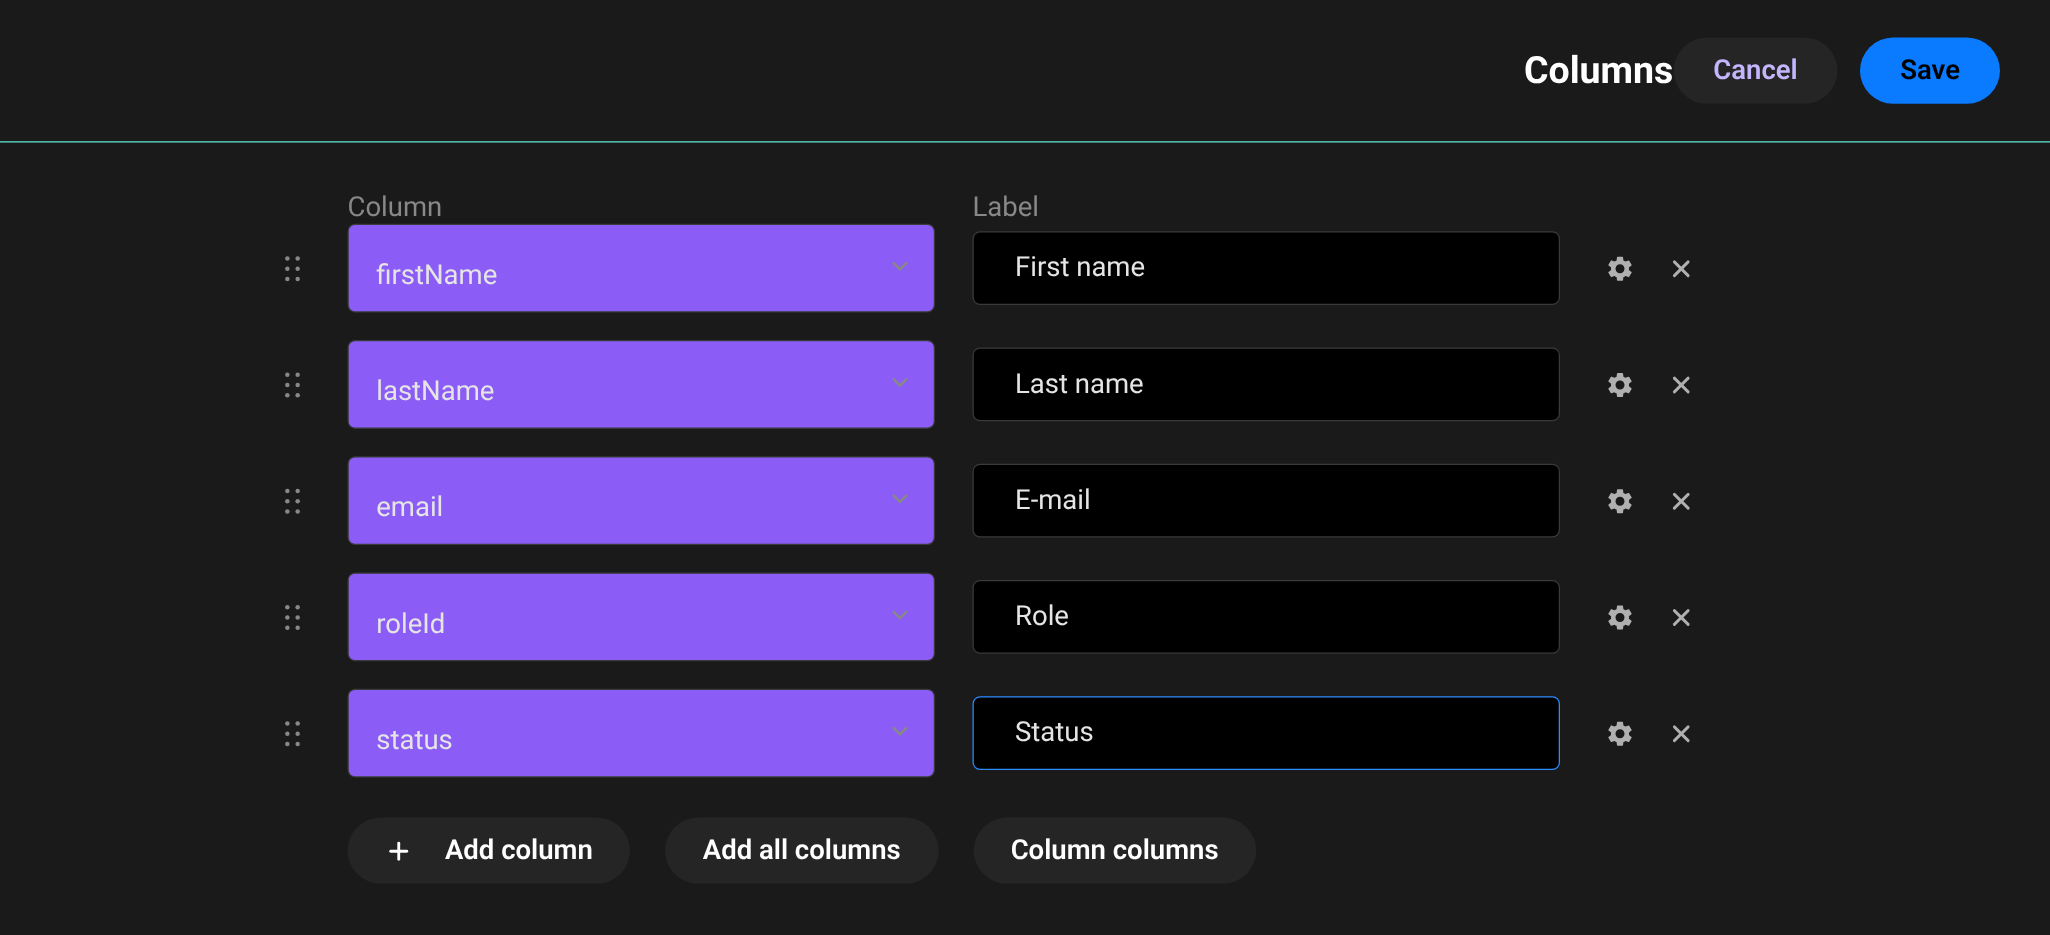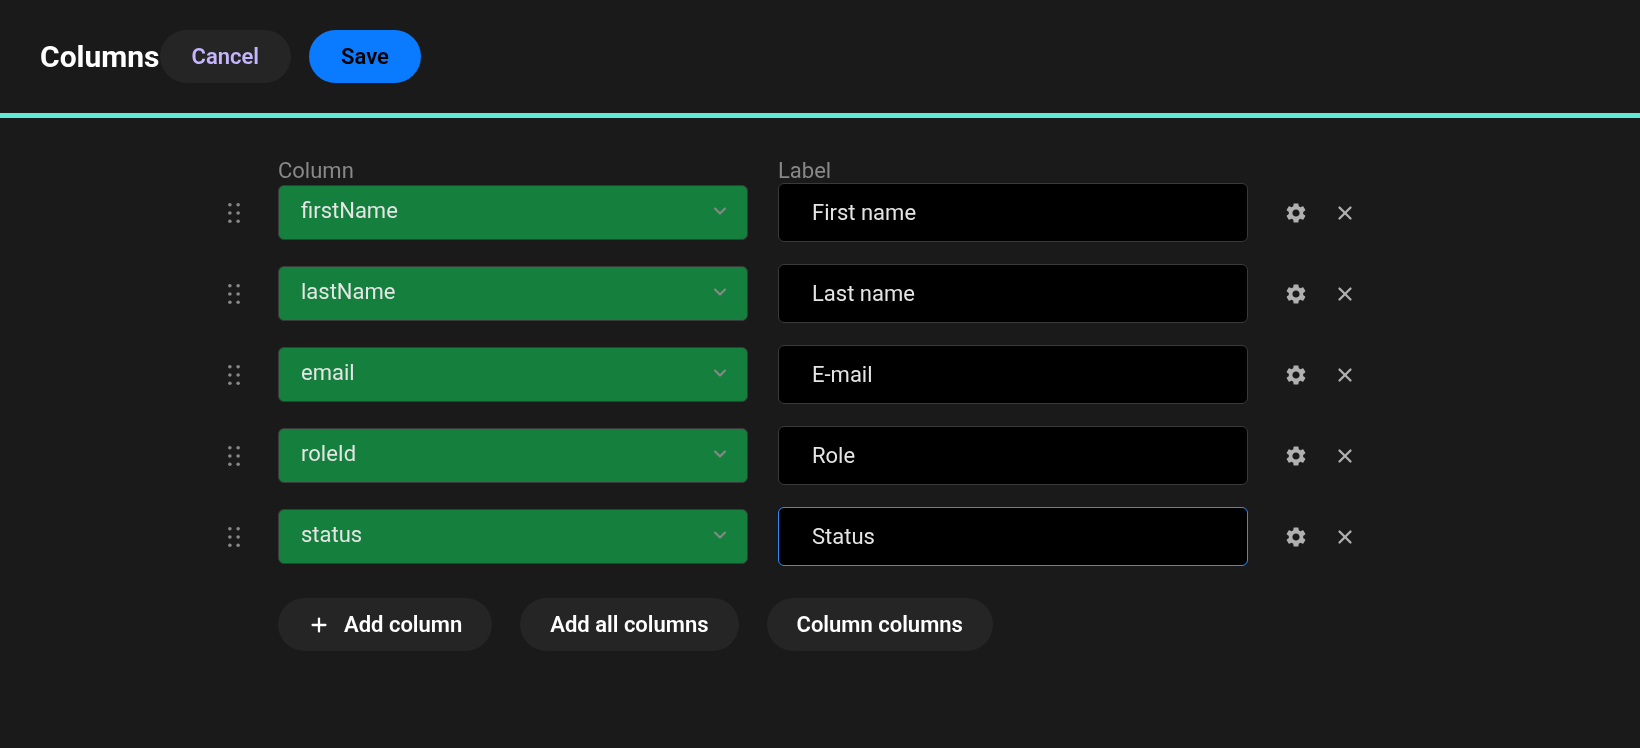--- a/index.html
+++ b/index.html
@@ -11,23 +11,23 @@
       background: #1a1a1a;
       color: #e5e5e5;
       font-family: -apple-system, BlinkMacSystemFont, "Segoe UI", Roboto, sans-serif;
       width: 1640px;
       height: 748px;
       overflow: hidden;
     }
     .header {
       display: flex;
       align-items: center;
-      justify-content: flex-start;
+      justify-content: flex-end;
       padding: 30px 40px;
-      border-bottom: 5px solid #5eead4;
+      border-bottom: 1px solid #5eead4;
     }
     .title {
       font-size: 30px;
       font-weight: 700;
       color: #ffffff;
     }
     .header-actions {
       display: flex;
       gap: 18px;
     }
@@ -84,24 +84,24 @@
       justify-content: center;
       cursor: grab;
       color: #888888;
     }
     .select-wrapper {
       position: relative;
       width: 470px;
     }
     .select {
       width: 100%;
-      background: #15803d;
+      background: #8b5cf6;
       border: 1px solid #3a3a3a;
       border-radius: 6px;
-      padding: 12px 48px 16px 22px;
+      padding: 28px 48px 16px 22px;
       font-size: 22px;
       color: #e5e5e5;
       font-family: inherit;
       appearance: none;
       cursor: pointer;
     }
     .select-chevron {
       position: absolute;
       right: 18px;
       top: 50%;
@@ -150,21 +150,21 @@
       border: none;
       border-radius: 30px;
       padding: 14px 30px;
       font-size: 22px;
       font-weight: 600;
       color: #ffffff;
       cursor: pointer;
       font-family: inherit;
       display: flex;
       align-items: center;
-      gap: 14px;
+      gap: 26px;
     }
     .plus-icon {
       display: inline-flex;
     }
   </style>
 </head>
 <body>
 
 <div class="header">
   <h1 class="title">Columns</h1>

